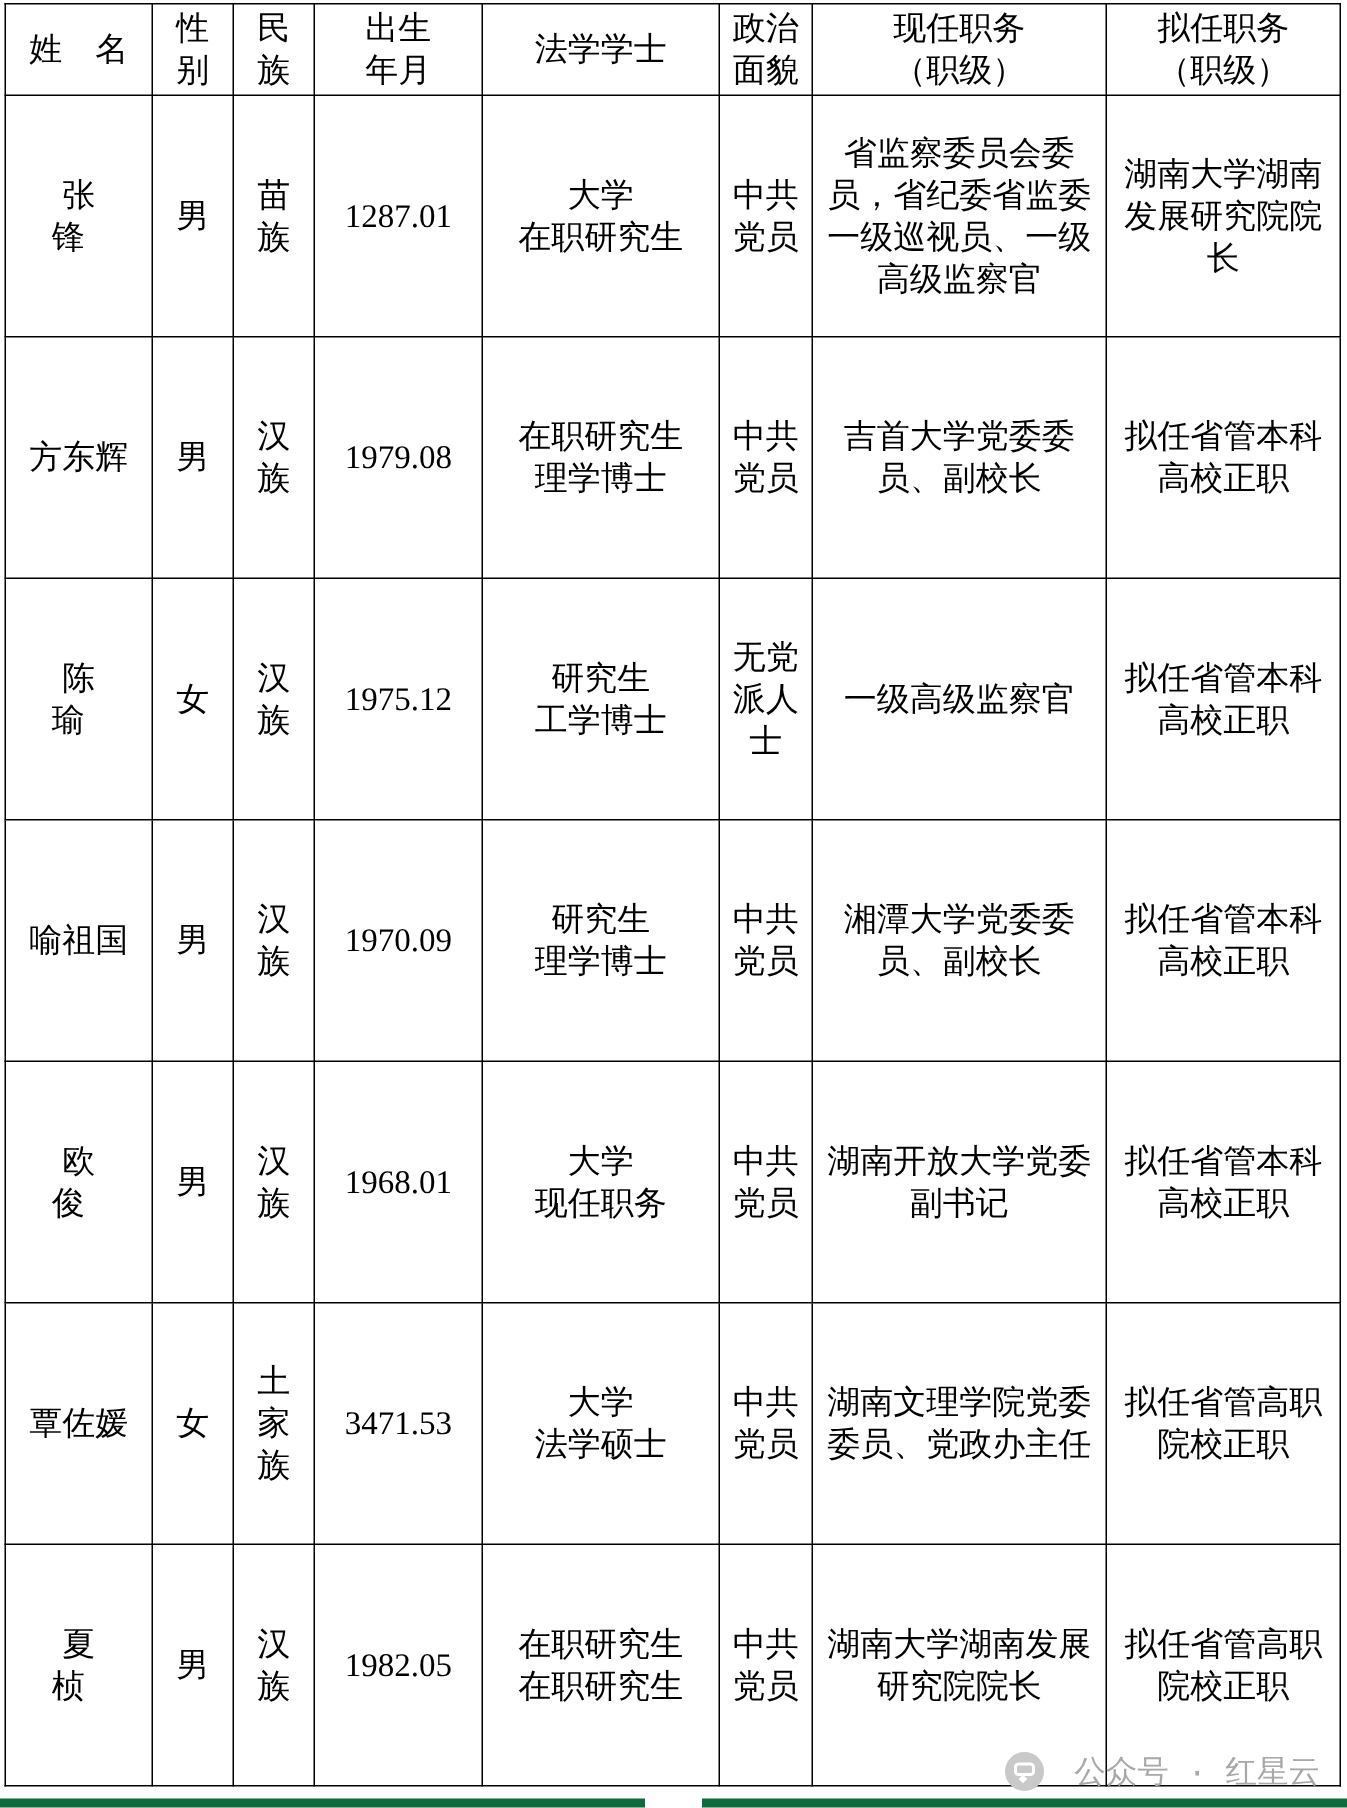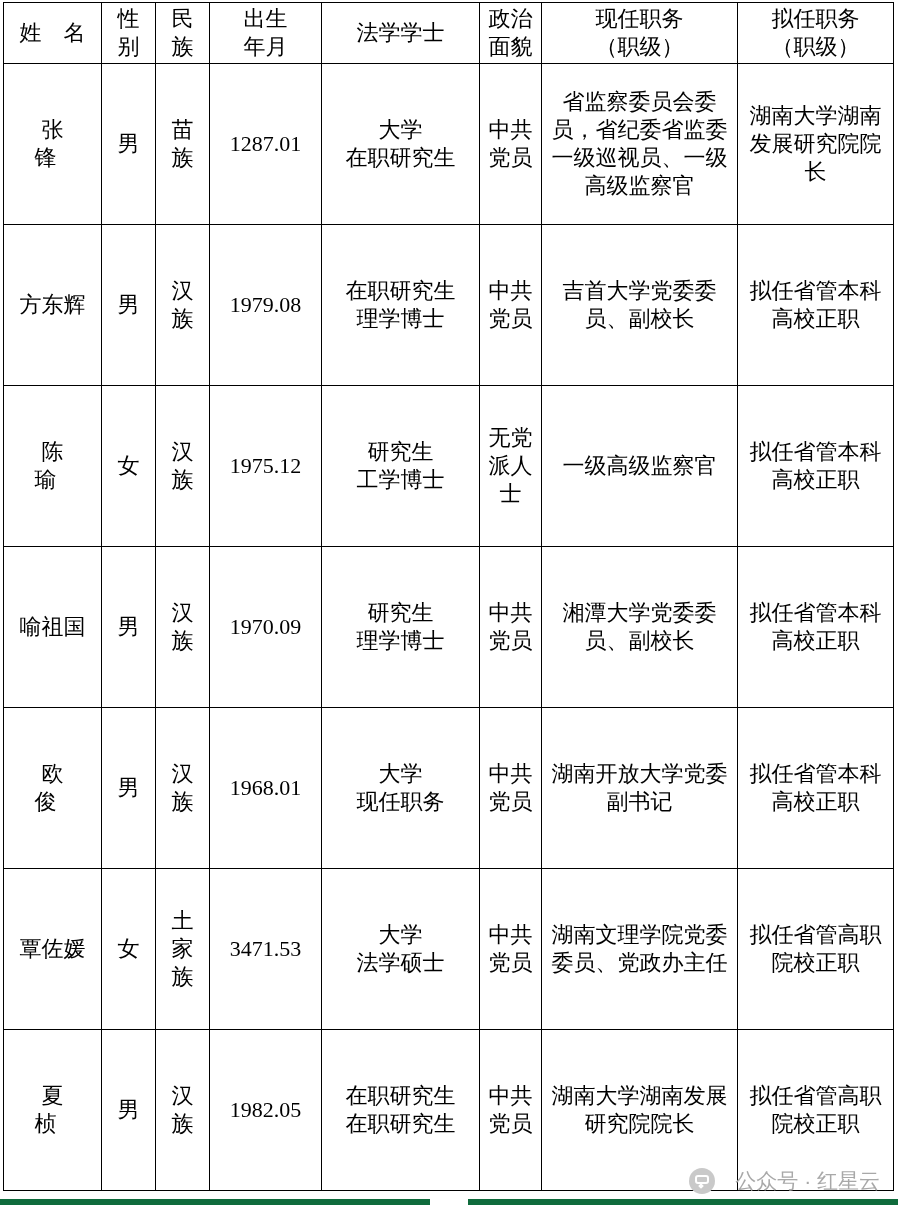--- a/index.html
+++ b/index.html
@@ -114,21 +114,21 @@
     height: 8px;
     background: #0f6b3c;
   }
   .watermark {
     position: absolute;
     right: 18px;
     bottom: 12px;
     display: flex;
     align-items: center;
     gap: 20px;
-    font-family: Liberation Sans, sans-serif;
+    font-family: Liberation Mono, monospace;
     font-size: 21px;
     color: #a8a8a8;
   }
   .wm-icon {
     width: 26px;
     height: 26px;
     border-radius: 50%;
     background: #c9c9c9;
     position: relative;
     flex: 0 0 auto;

